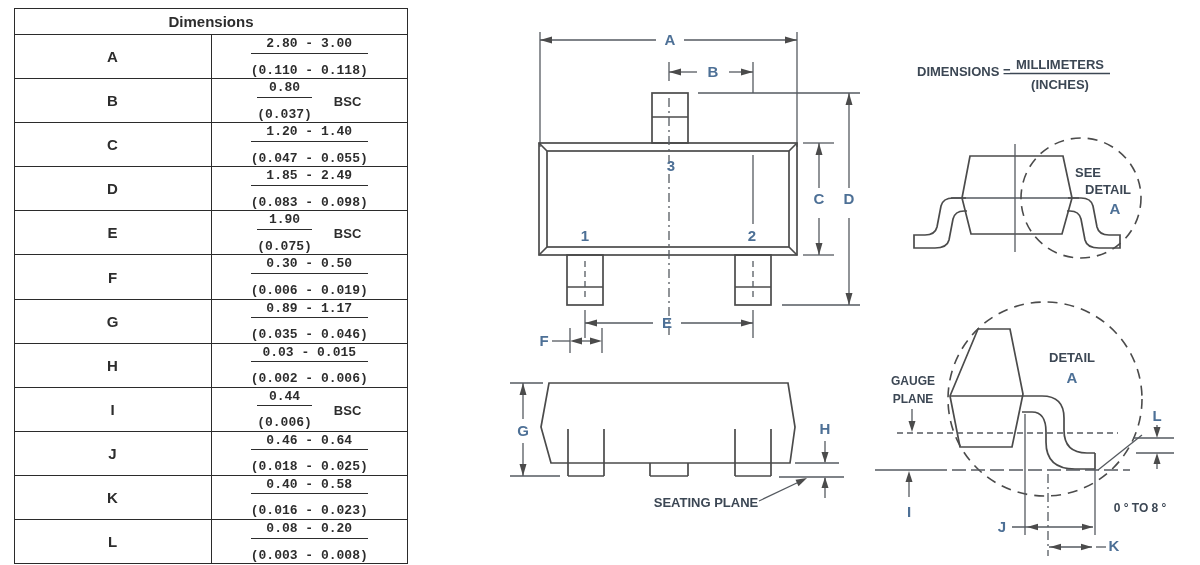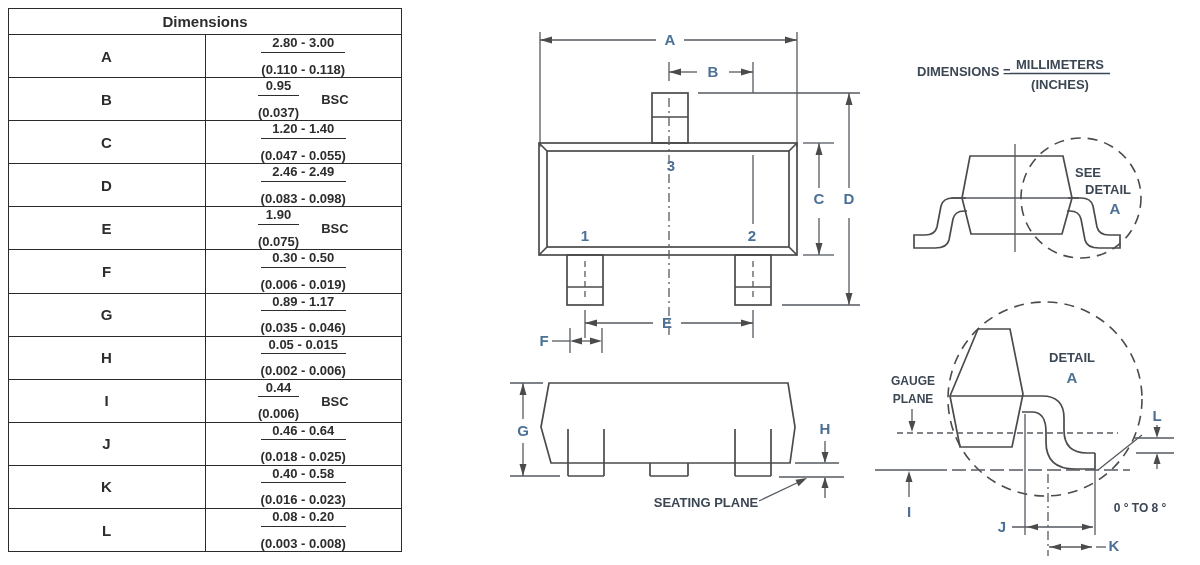--- a/index.html
+++ b/index.html
@@ -1,27 +1,27 @@
 <!DOCTYPE html>
 <html><head>
 <meta charset="utf-8">
 <style>
   html,body{margin:0;padding:0;background:#fff;}
   .canvas{position:relative;width:1200px;height:565px;background:#ffffff;overflow:hidden;
           font-family:"Liberation Sans",sans-serif;}
   
-  .dims-table{position:absolute;left:8px;top:8px;width:394px;border-collapse:collapse;
+  .dims-table{position:absolute;left:14px;top:8px;width:394px;border-collapse:collapse;
               table-layout:fixed;color:#2d2d2d;}
   .dims-table th,.dims-table td{border:1.6px solid #2b2b2b;padding:0;}
   .dims-table th{height:25px;font-size:15px;font-weight:bold;text-align:center;}
   .dims-table td{height:41px;text-align:center;vertical-align:middle;}
   .dims-table td.c1{width:164px;font-size:15px;font-weight:bold;letter-spacing:.5px;}
   .dims-table td.c2{font-size:13px;font-weight:bold;}
   .valwrap{display:inline-flex;align-items:center;}
-  .frac{display:inline-block;line-height:1.12;}
+  .frac{display:inline-block;line-height:1.12;font-family:Liberation Mono, monospace;}
   .frac .top{display:block;text-align:center;border-bottom:1.6px solid #2d2d2d;padding:0 3px 1px 3px;}
   .frac .bot{display:block;text-align:right;padding-top:10px;}
   .bsc{margin-left:22px;font-weight:bold;font-size:13px;}
   .bsc:empty{display:none;}
   
   .drawing{position:absolute;left:430px;top:0;width:770px;height:565px;}
   .drawing text{font-family:"Liberation Sans",sans-serif;font-weight:bold;}
   .ln{stroke:#4b4b4b;stroke-width:1.7;fill:none;}
   .thin{stroke:#555a60;stroke-width:1.3;fill:none;}
   .dash{stroke:#555a60;stroke-width:1.3;fill:none;stroke-dasharray:6 4;}
@@ -51,40 +51,40 @@
               <span class="frac">
                 <span class="top">2.80 - 3.00</span>
                 <span class="bot">(0.110 - 0.118)</span>
               </span>
             </span></td>
       </tr>
       <tr>
         <td class="c1">B</td>
         <td class="c2"><span class="valwrap">
               <span class="frac">
-                <span class="top">0.95</span>
+                <span class="top">0.80</span>
                 <span class="bot">(0.037)</span>
               </span>
               <span class="bsc">BSC</span>
             </span></td>
       </tr>
       <tr>
         <td class="c1">C</td>
         <td class="c2"><span class="valwrap">
               <span class="frac">
                 <span class="top">1.20 - 1.40</span>
                 <span class="bot">(0.047 - 0.055)</span>
               </span>
             </span></td>
       </tr>
       <tr>
         <td class="c1">D</td>
         <td class="c2"><span class="valwrap">
               <span class="frac">
-                <span class="top">2.46 - 2.49</span>
+                <span class="top">1.85 - 2.49</span>
                 <span class="bot">(0.083 - 0.098)</span>
               </span>
             </span></td>
       </tr>
       <tr>
         <td class="c1">E</td>
         <td class="c2"><span class="valwrap">
               <span class="frac">
                 <span class="top">1.90</span>
                 <span class="bot">(0.075)</span>
@@ -107,21 +107,21 @@
               <span class="frac">
                 <span class="top">0.89 - 1.17</span>
                 <span class="bot">(0.035 - 0.046)</span>
               </span>
             </span></td>
       </tr>
       <tr>
         <td class="c1">H</td>
         <td class="c2"><span class="valwrap">
               <span class="frac">
-                <span class="top">0.05 - 0.015</span>
+                <span class="top">0.03 - 0.015</span>
                 <span class="bot">(0.002 - 0.006)</span>
               </span>
             </span></td>
       </tr>
       <tr>
         <td class="c1">I</td>
         <td class="c2"><span class="valwrap">
               <span class="frac">
                 <span class="top">0.44</span>
                 <span class="bot">(0.006)</span>

